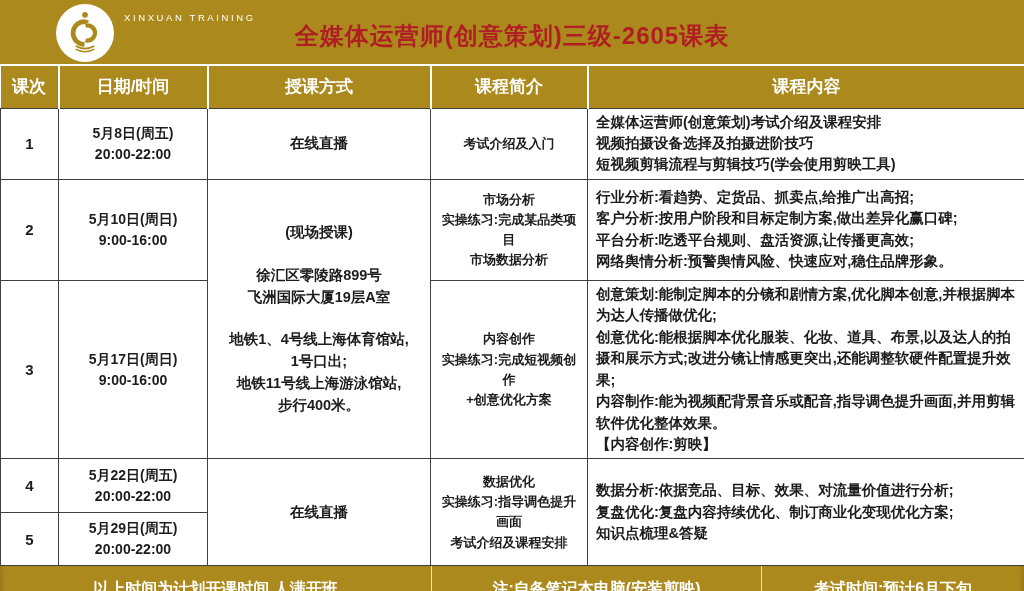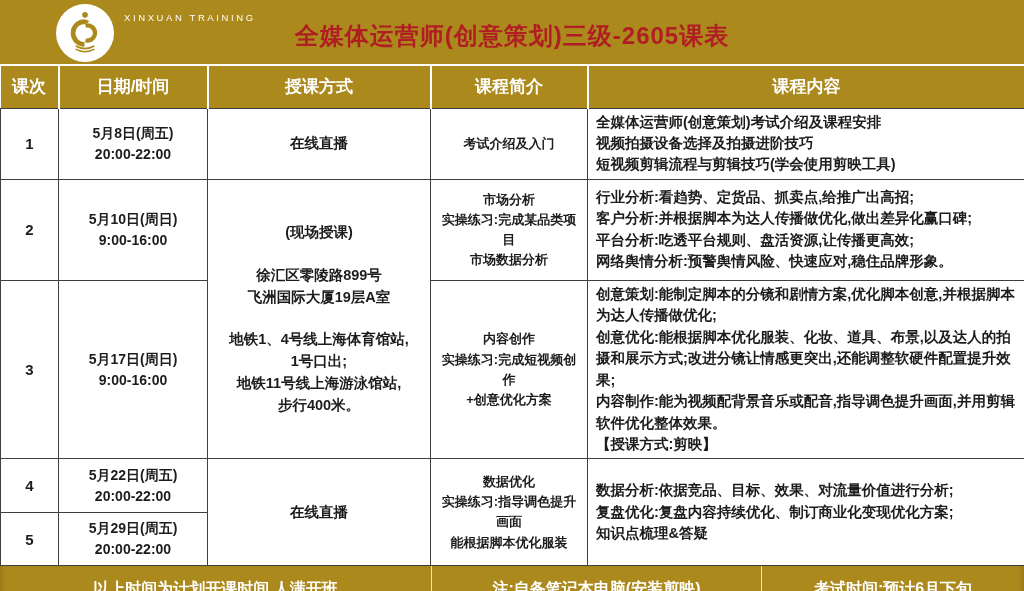--- a/index.html
+++ b/index.html
@@ -135,56 +135,56 @@
           <div class="ln">地铁11号线上海游泳馆站,</div>
           <div class="ln">步行400米。</div>
         </td>
         <td class="c intro">
           <div class="ln">市场分析</div>
           <div class="ln">实操练习:完成某品类项目</div>
           <div class="ln">市场数据分析</div>
         </td>
         <td class="l content">
           <div class="ln">行业分析:看趋势、定货品、抓卖点,给推广出高招;</div>
-          <div class="ln">客户分析:并根据脚本为达人传播做优化,做出差异化赢口碑;</div>
+          <div class="ln">客户分析:按用户阶段和目标定制方案,做出差异化赢口碑;</div>
           <div class="ln">平台分析:吃透平台规则、盘活资源,让传播更高效;</div>
           <div class="ln">网络舆情分析:预警舆情风险、快速应对,稳住品牌形象。</div>
         </td>
       </tr>
 
       <tr style="height:160px">
         <td class="c no">3</td>
         <td class="c date">
           <div class="ln">5月17日(周日)</div>
           <div class="ln">9:00-16:00</div>
         </td>
         <td class="c intro">
           <div class="ln">内容创作</div>
           <div class="ln">实操练习:完成短视频创作</div>
           <div class="ln">+创意优化方案</div>
         </td>
         <td class="l content">
           <div>创意策划:能制定脚本的分镜和剧情方案,优化脚本创意,并根据脚本为达人传播做优化;</div>
           <div>创意优化:能根据脚本优化服装、化妆、道具、布景,以及达人的拍摄和展示方式;改进分镜让情感更突出,还能调整软硬件配置提升效果;</div>
           <div>内容制作:能为视频配背景音乐或配音,指导调色提升画面,并用剪辑软件优化整体效果。</div>
-          <div>【授课方式:剪映】</div>
+          <div>【内容创作:剪映】</div>
         </td>
       </tr>
 
       <tr style="height:54px">
         <td class="c no">4</td>
         <td class="c date">
           <div class="ln">5月22日(周五)</div>
           <div class="ln">20:00-22:00</div>
         </td>
         <td class="c method" rowspan="2">在线直播</td>
         <td class="c intro" rowspan="2">
           <div class="ln">数据优化</div>
           <div class="ln">实操练习:指导调色提升画面</div>
-          <div class="ln">能根据脚本优化服装</div>
+          <div class="ln">考试介绍及课程安排</div>
         </td>
         <td class="l content" rowspan="2">
           <div class="ln">数据分析:依据竞品、目标、效果、对流量价值进行分析;</div>
           <div class="ln">复盘优化:复盘内容持续优化、制订商业化变现优化方案;</div>
           <div class="ln">知识点梳理&amp;答疑</div>
         </td>
       </tr>
 
       <tr style="height:53px">
         <td class="c no">5</td>

